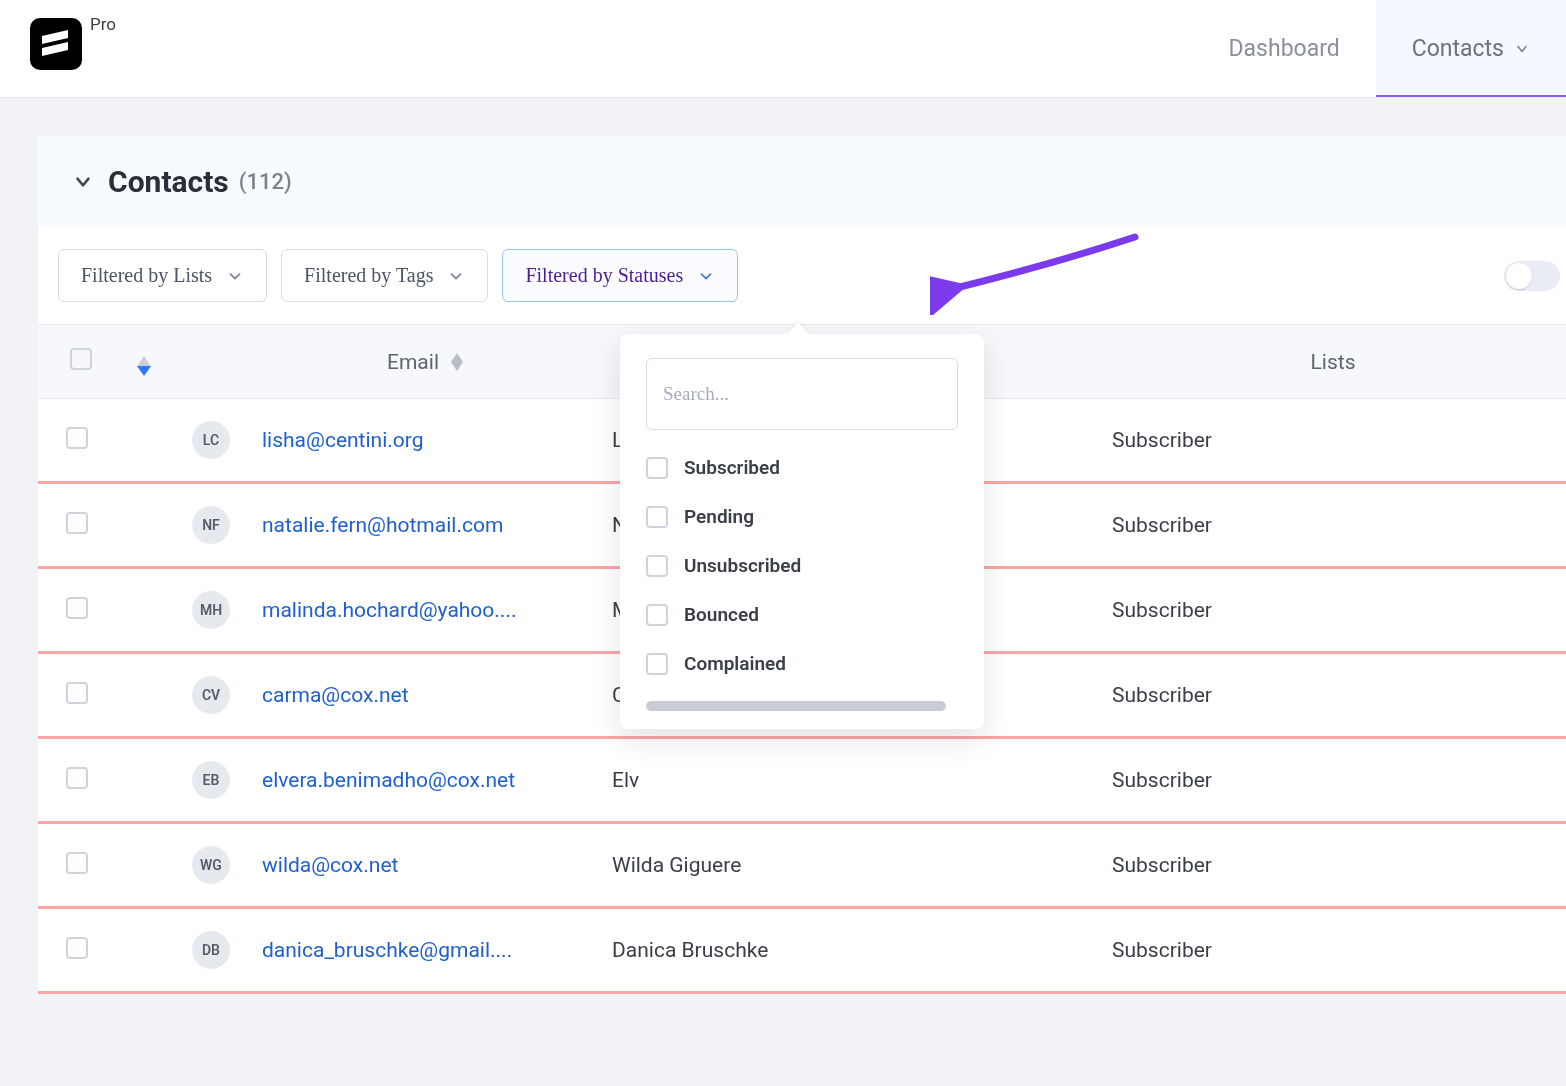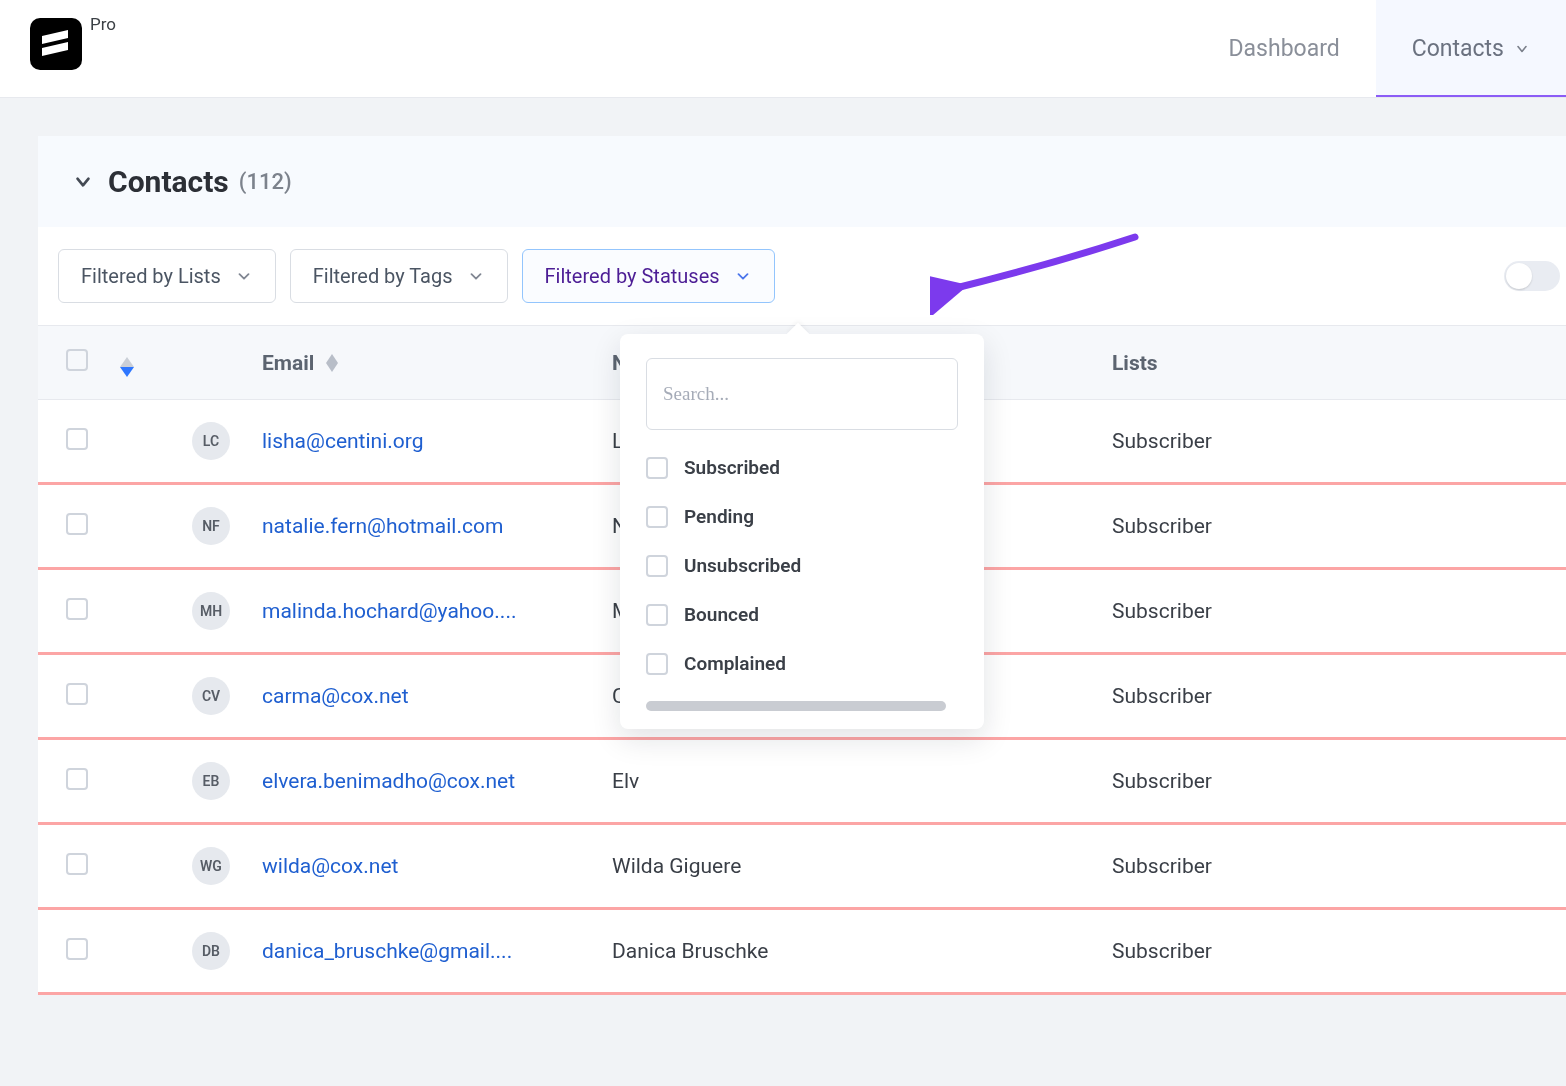--- a/index.html
+++ b/index.html
@@ -115,20 +115,21 @@
     display: inline-flex;
     align-items: center;
     border: 1px solid #d9dde3;
     border-radius: 6px;
     padding: 14px 22px;
     font-size: 20px;
     color: #4b5563;
     background: #fff;
     margin-right: 14px;
     cursor: pointer;
+    font-family: Liberation Serif, serif;
   }
   .filter-btn.active {
     border-color: #93c5fd;
     color: #4c1d95;
     background: #fafcff;
   }
   .filter-btn .chev-down { width: 18px; height: 18px; margin-left: 14px; opacity: .85; }
   .toggle {
     margin-left: auto;
     width: 56px; height: 30px;
@@ -143,24 +144,24 @@
     width:26px; height:26px;
     background:#fff;
     border-radius:50%;
     top:2px; left:2px;
     box-shadow:0 1px 2px rgba(0,0,0,.15);
   }
   
   .tbl { width:100%; border-collapse: collapse; }
   .tbl thead th {
     background: #f6f8fb;
-    text-align: left;
+    text-align: center;
     font-size: 21px;
     color: #5c6470;
-    font-weight: 700;
+    font-weight: 400;
     padding: 22px 12px;
     border-bottom: 1px solid #e7e9ee;
     border-top: 1px solid #e7e9ee;
   }
   .tbl td {
     padding: 22px 12px;
     border-bottom: 3px solid #fca5a5;
     font-size: 21px;
     color: #3a3f47;
     vertical-align: middle;

